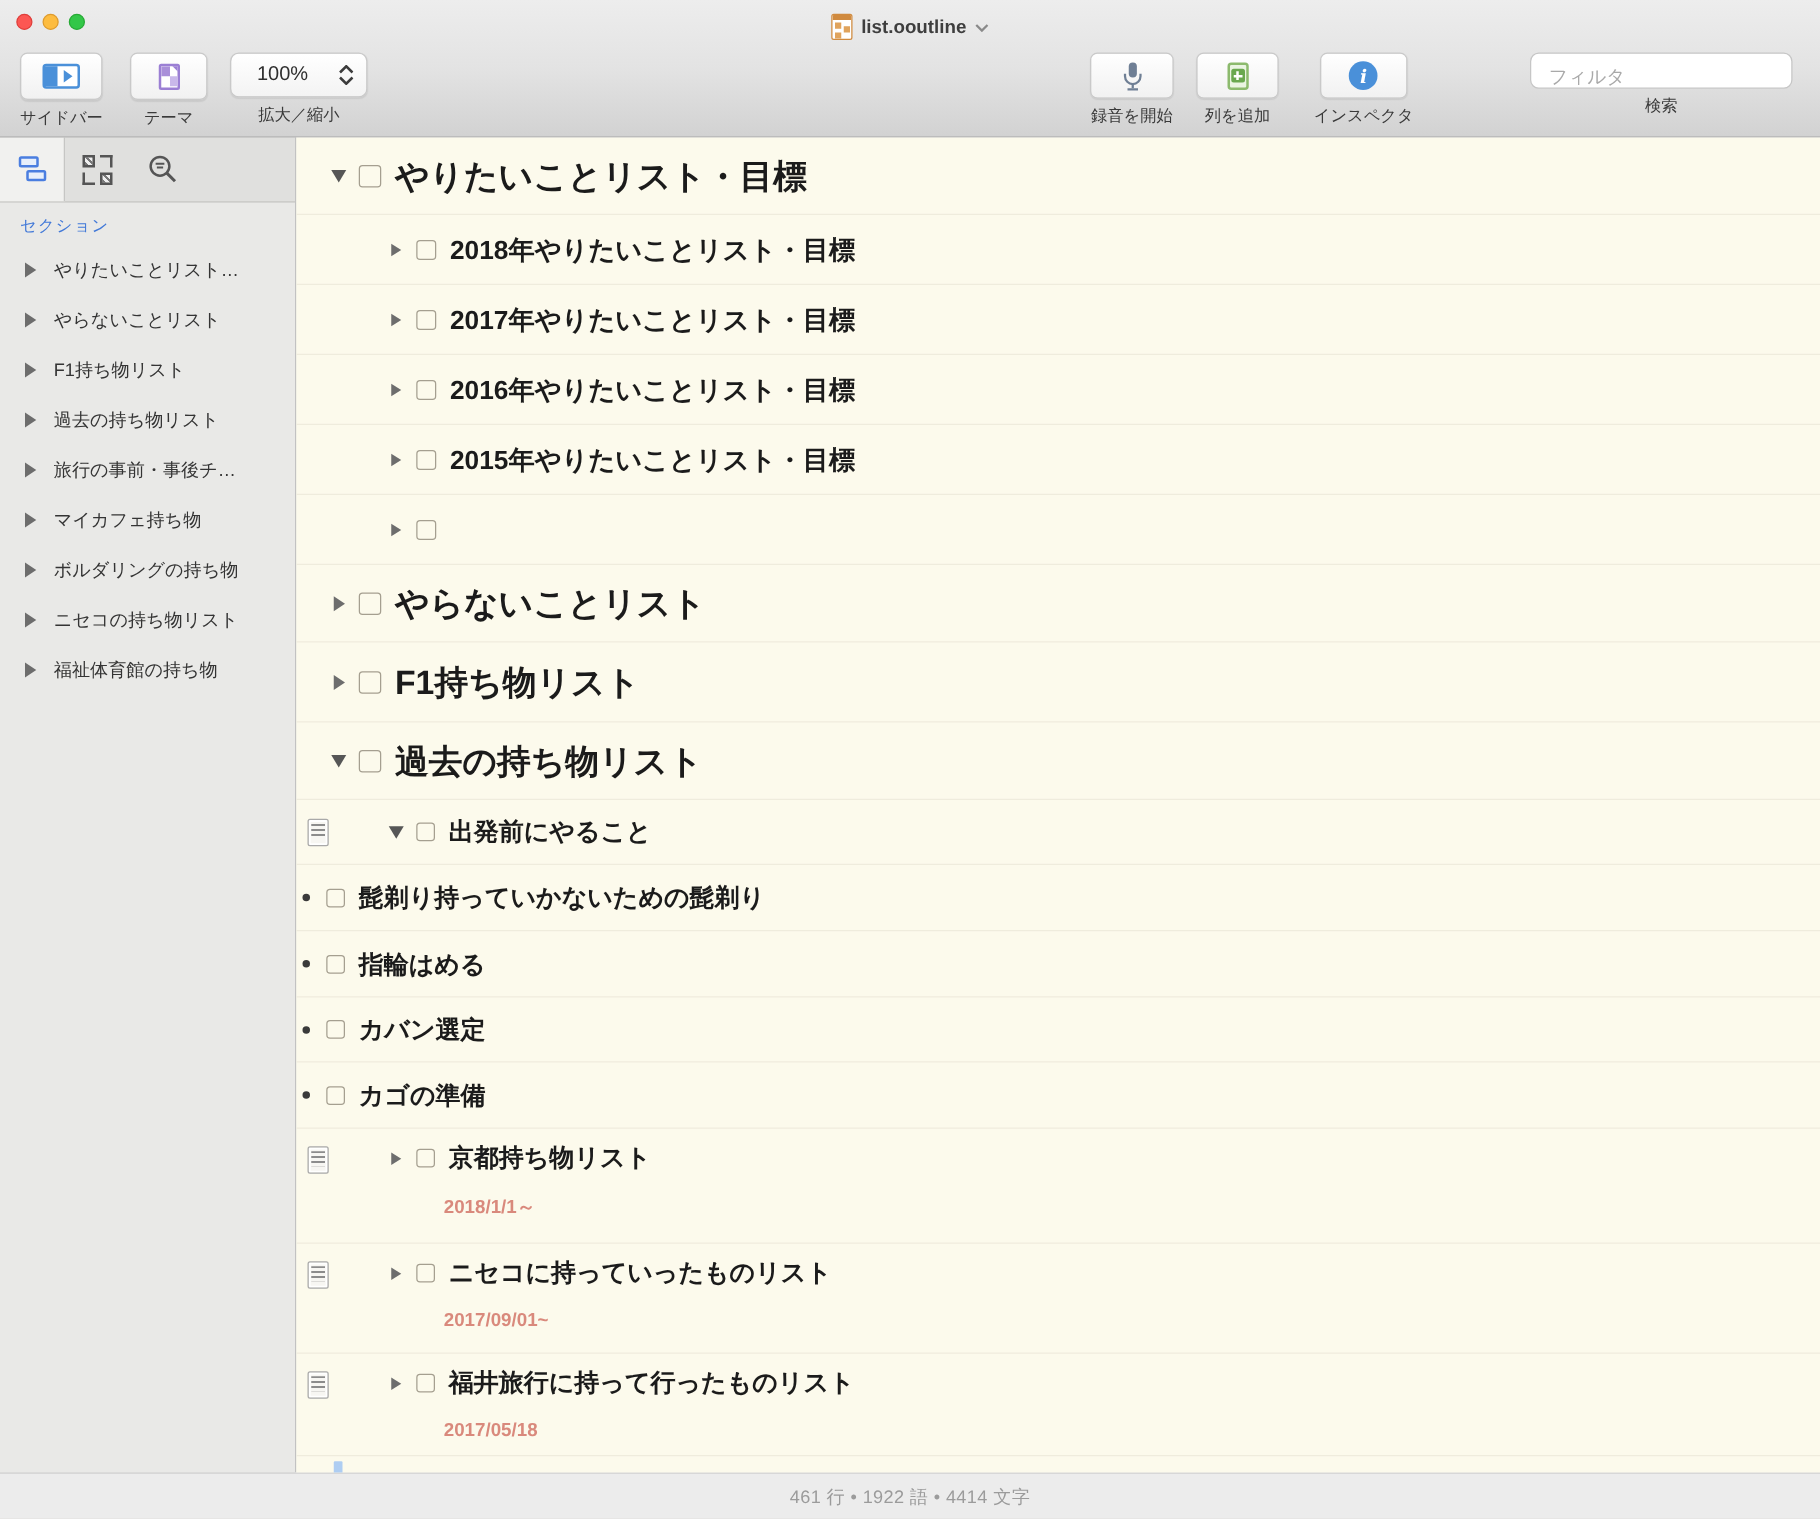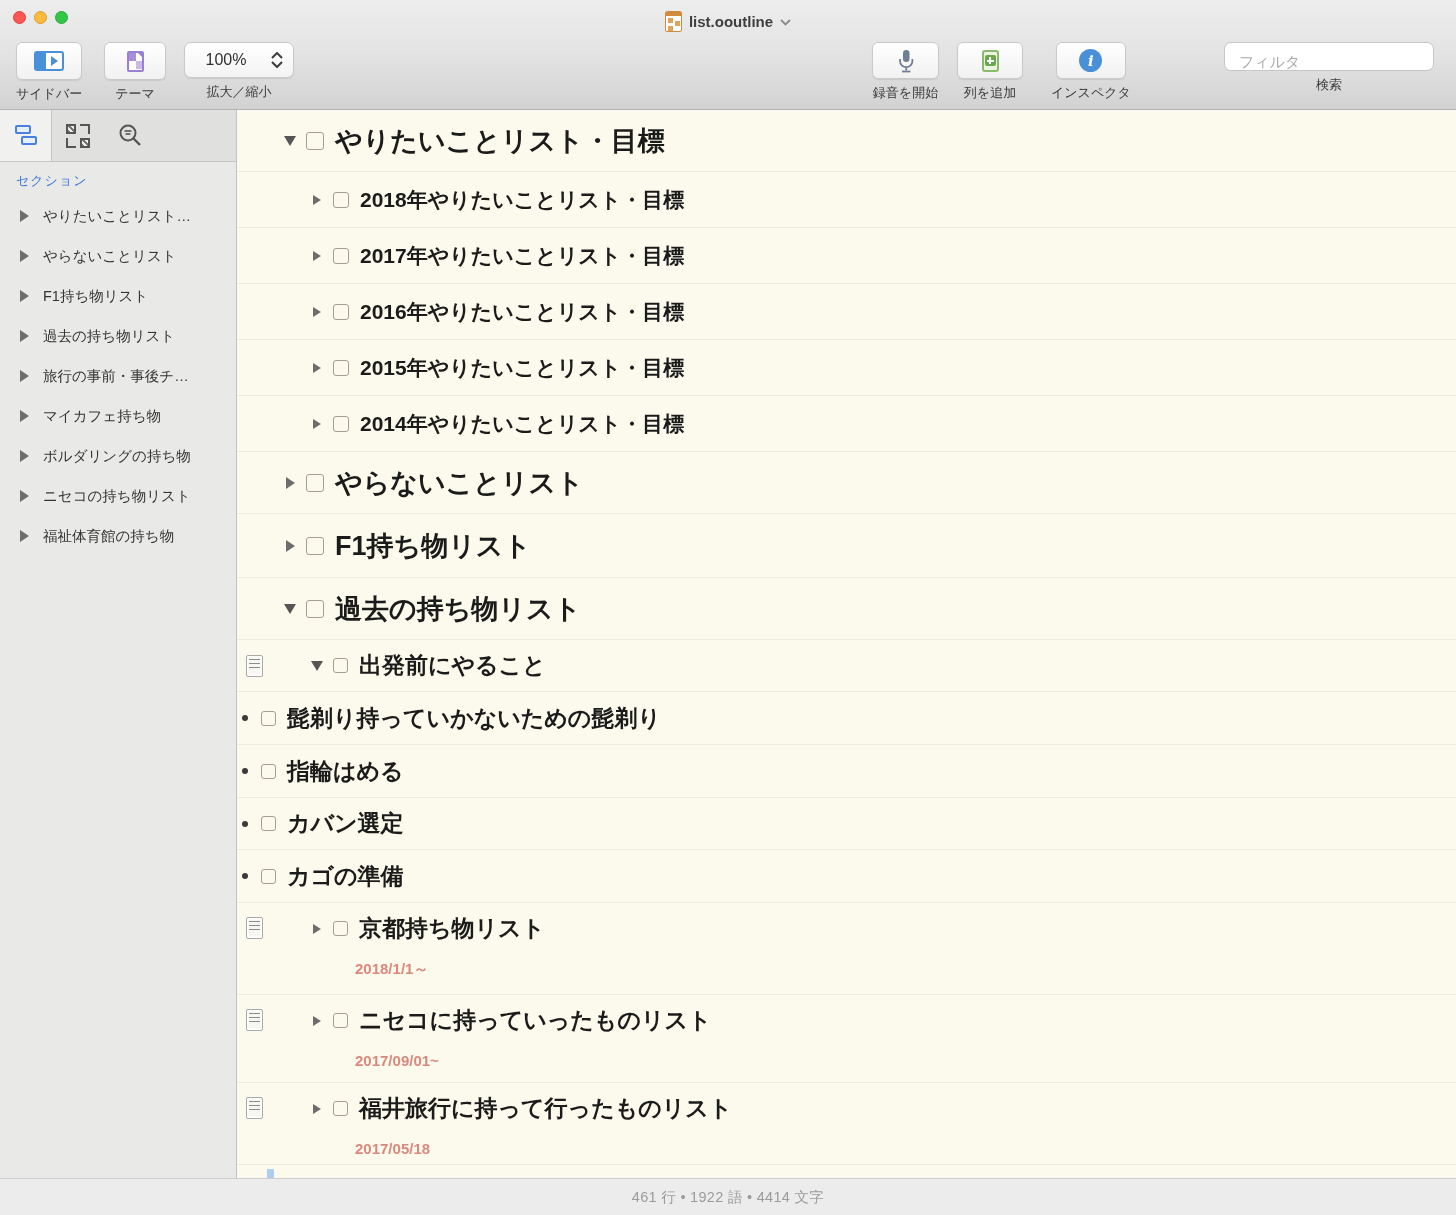--- a/index.html
+++ b/index.html
@@ -93,36 +93,36 @@
   .icon-styles i:nth-child(1){ left:0; top:0; }
   .icon-styles i:nth-child(2){ right:0; top:0; border-left:none; border-bottom:none; }
   .icon-styles i:nth-child(3){ left:0; bottom:0; border-right:none; border-top:none; }
   .icon-styles i:nth-child(4){ right:0; bottom:0; }
 
   
   .content { flex:1; background:#fcfaec; position:relative; overflow:hidden; }
   .o-row { border-bottom:1px solid #efecdd; position:relative; display:flex; flex-direction:column; justify-content:center; }
   .o-row.has-note { justify-content:flex-start; padding-top:10px; }
   .o-line { display:flex; align-items:center; }
-  .lvl0 .o-line { padding-left:45px; }
+  .lvl0 .o-line { padding-left:26px; }
   .lvl1 .o-line { padding-left:72px; }
   .lvl2 .o-line { }
   .ctrl { width:16px; display:flex; justify-content:center; flex:0 0 16px; }
   .tri-e { width:0; height:0; border-left:6.5px solid transparent; border-right:6.5px solid transparent; border-top:10px solid #565656; }
   .tri-c { width:0; height:0; border-top:6px solid transparent; border-bottom:6px solid transparent; border-left:9px solid #6d6d6d; }
   .size-lg .tri-c, .size-md .tri-c { border-top-width:5px; border-bottom-width:5px; border-left-width:8px; }
   .bullet { width:6px; height:6px; border-radius:50%; background:#3a3a3a; }
   .cbx { border:1.5px solid #a59f90; border-radius:3px; background:transparent; margin-left:8px; flex:0 0 auto; }
   .size-xl .cbx { width:18px; height:18px; }
   .size-lg .cbx { width:16px; height:16px; }
   .size-md .cbx { width:15px; height:15px; }
   .topic { color:#1b1b1b; font-weight:bold; margin-left:11px; white-space:nowrap; }
   .size-xl .topic { font-size:27px; }
   .size-lg .topic { font-size:21px; }
-  .size-md .topic { font-size:23px; }
+  .size-md .topic { font-size:20px; }
   .o-note { font-size:15px; font-weight:bold; color:#d9897c; margin-top:16px; padding-left:118px; }
   .gutter-note { position:absolute; left:9px; top:50%; transform:translateY(-50%); width:17px; height:22px;
       background:#f7f6f2; border:1.5px solid #a9a9a9; border-radius:2px;
       box-shadow:inset 0 0 0 1.5px #fff; }
   .gutter-note::before { content:""; position:absolute; left:2px; right:2px; top:3px; height:12px;
       background:repeating-linear-gradient(#8c8c8c 0 1.5px, transparent 1.5px 4px); }
   .o-row.has-note .gutter-note { top:14px; transform:none; }
   .caret-bar { position:absolute; left:30px; top:4px; width:7px; height:26px; background:#aecdf2; border-radius:1px; }
 
   
@@ -332,21 +332,20 @@
             <span class="cbx"></span>
             <span class="topic">2015年やりたいことリスト・目標</span>
           </div>
         </div>
         <div class="o-row lvl1 size-lg" style="height: 56px;">
           <div class="o-line">
             <span class="ctrl">
               <span class="tri-c"></span>
             </span>
             <span class="cbx"></span>
-            <span class="topic">2014年やりたいことリスト・目標</span>
           </div>
         </div>
         <div class="o-row lvl0 size-xl" style="height: 62px;">
           <div class="o-line">
             <span class="ctrl">
               <span class="tri-c"></span>
             </span>
             <span class="cbx"></span>
             <span class="topic">やらないことリスト</span>
           </div>

